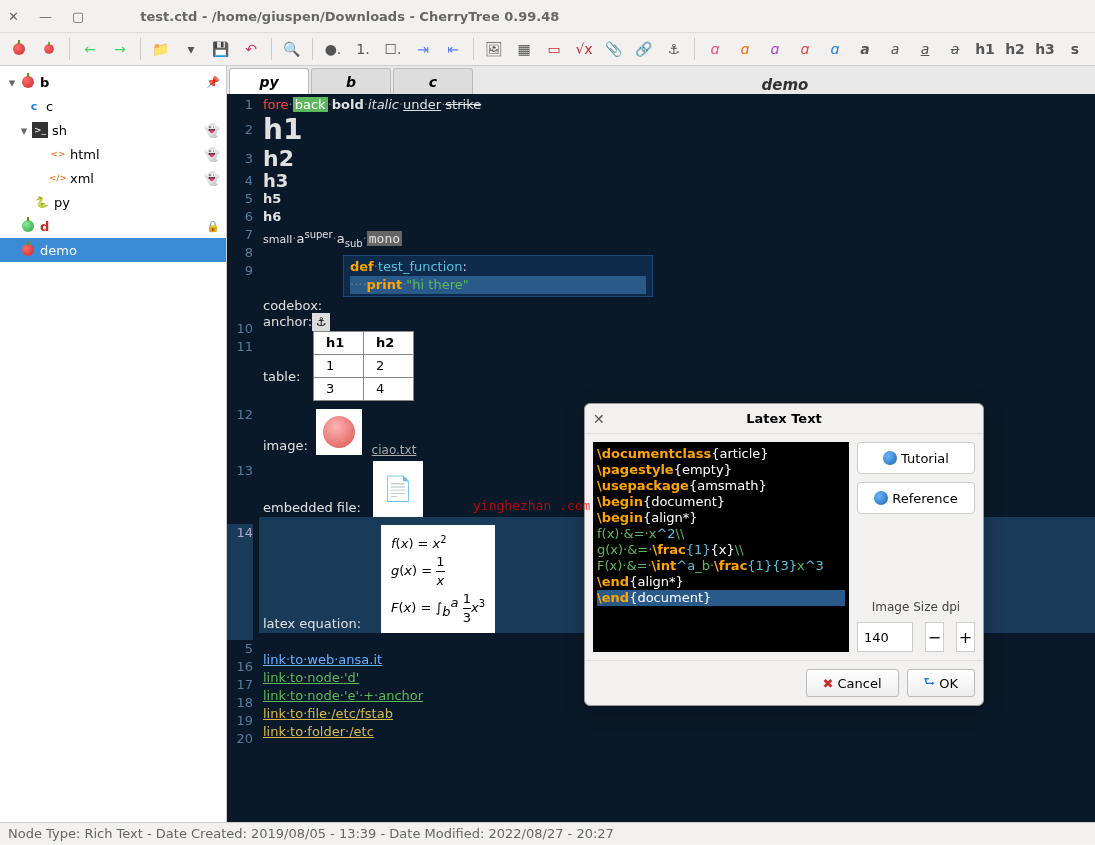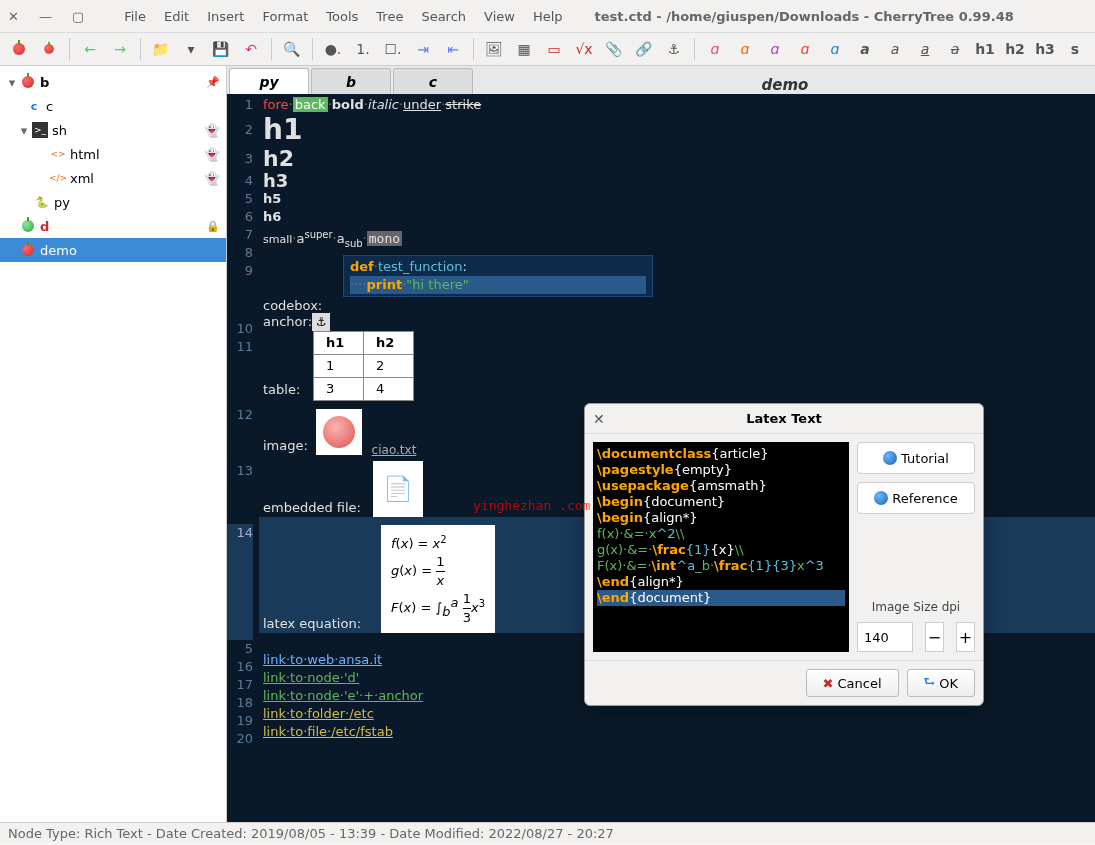--- a/index.html
+++ b/index.html
@@ -84,31 +84,20 @@
 </style>
 </head>
 <body>
 
 <div class="menubar">
   <div class="win-btns">
     <span>✕</span>
     <span>—</span>
     <span>▢</span>
   </div>
-  <div class="menus">
-    <span>File</span>
-    <span>Edit</span>
-    <span>Insert</span>
-    <span>Format</span>
-    <span>Tools</span>
-    <span>Tree</span>
-    <span>Search</span>
-    <span>View</span>
-    <span>Help</span>
-  </div>
   <div class="title">test.ctd - /home/giuspen/Downloads - CherryTree 0.99.48</div>
 </div>
 
 <div class="toolbar">
   <div class="tbtn">
       <span class="cherry-icn"></span>
     </div>
   <div class="tbtn">
       <span class="cherry-icn" style="transform:scale(.8)"></span>
     </div>
@@ -266,21 +255,21 @@
             <tr>
                   <td>1</td>
                   <td>2</td>
                 </tr>
             <tr>
                   <td>3</td>
                   <td>4</td>
                 </tr>
           </tbody>
             </table>
-          <span style="position:absolute;bottom:0">table:</span>
+          <span style="position:absolute;bottom:13px">table:</span>
         </div>
         <div style="height:56px;display:flex;align-items:flex-end">
           <span>image:</span>
           <span class="img-box">
               <span class="avatar"></span>
             </span>
         </div>
         <div style="height:62px;display:flex;align-items:flex-end">
           <span>embedded file:</span>
           <div style="display:flex;flex-direction:column;align-items:center;margin-left:4px">
@@ -293,22 +282,22 @@
           <div class="latex-img">
             <div><i>f</i>(<i>x</i>) = <i>x</i><sup>2</sup></div>
             <div><i>g</i>(<i>x</i>) = <span style="display:inline-block;text-align:center;vertical-align:middle"><span style="border-bottom:1px solid #000;display:block">1</span><i>x</i></span></div>
             <div><i>F</i>(<i>x</i>) = ∫<sub style="font-size:11px"><i>b</i></sub><sup style="font-size:11px"><i>a</i></sup> <span style="display:inline-block;text-align:center;vertical-align:middle"><span style="border-bottom:1px solid #000;display:block">1</span>3</span><i>x</i><sup>3</sup></div>
           </div>
         </div>
         <div style="height:18px"></div>
         <div><a class="link-web">link·to·web·ansa.it</a></div>
         <div><a class="link-node">link·to·node·'d'</a></div>
         <div><a class="link-node">link·to·node·'e'·+·anchor</a></div>
+        <div><a class="link-file">link·to·file·/etc/fstab</a></div>
         <div><a class="link-file">link·to·folder·/etc</a></div>
-        <div><a class="link-file">link·to·file·/etc/fstab</a></div>
       </div>
       <div class="wm">yinghezhan .com</div>
     </div>
   </div>
 </div>
 
 <div class="statusbar">
   <span>Node Type: Rich Text  -  Date Created: 2019/08/05 - 13:39  -  Date Modified: 2022/08/27 - 20:27</span>
 </div>
 

